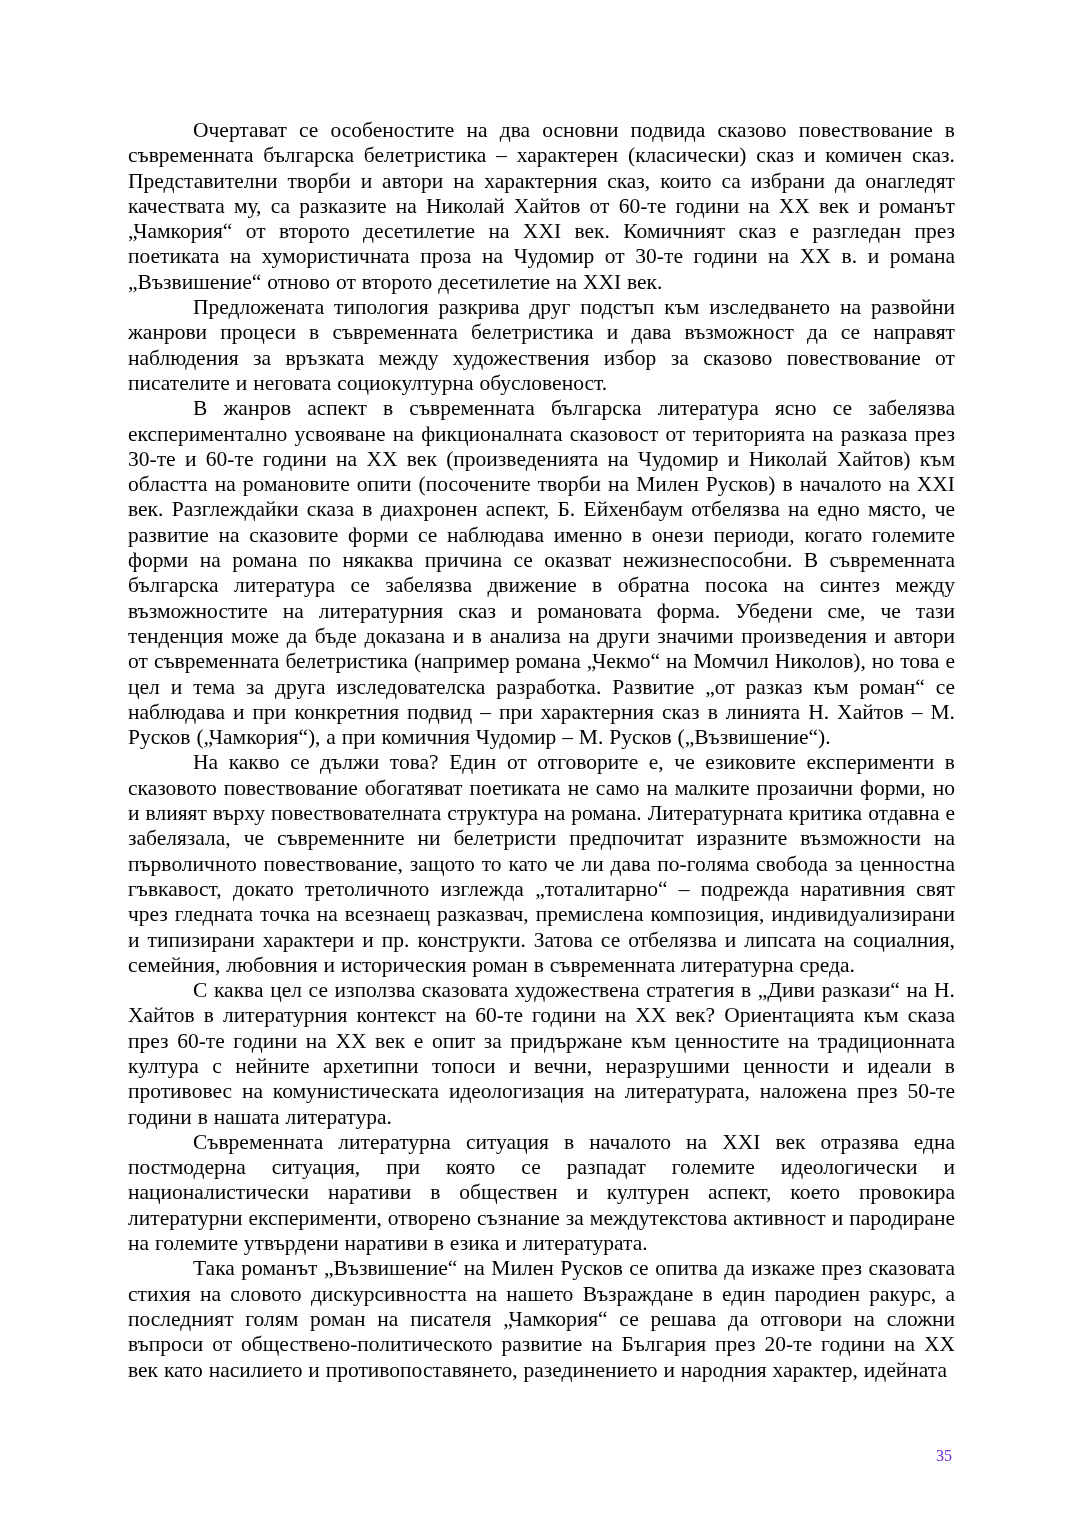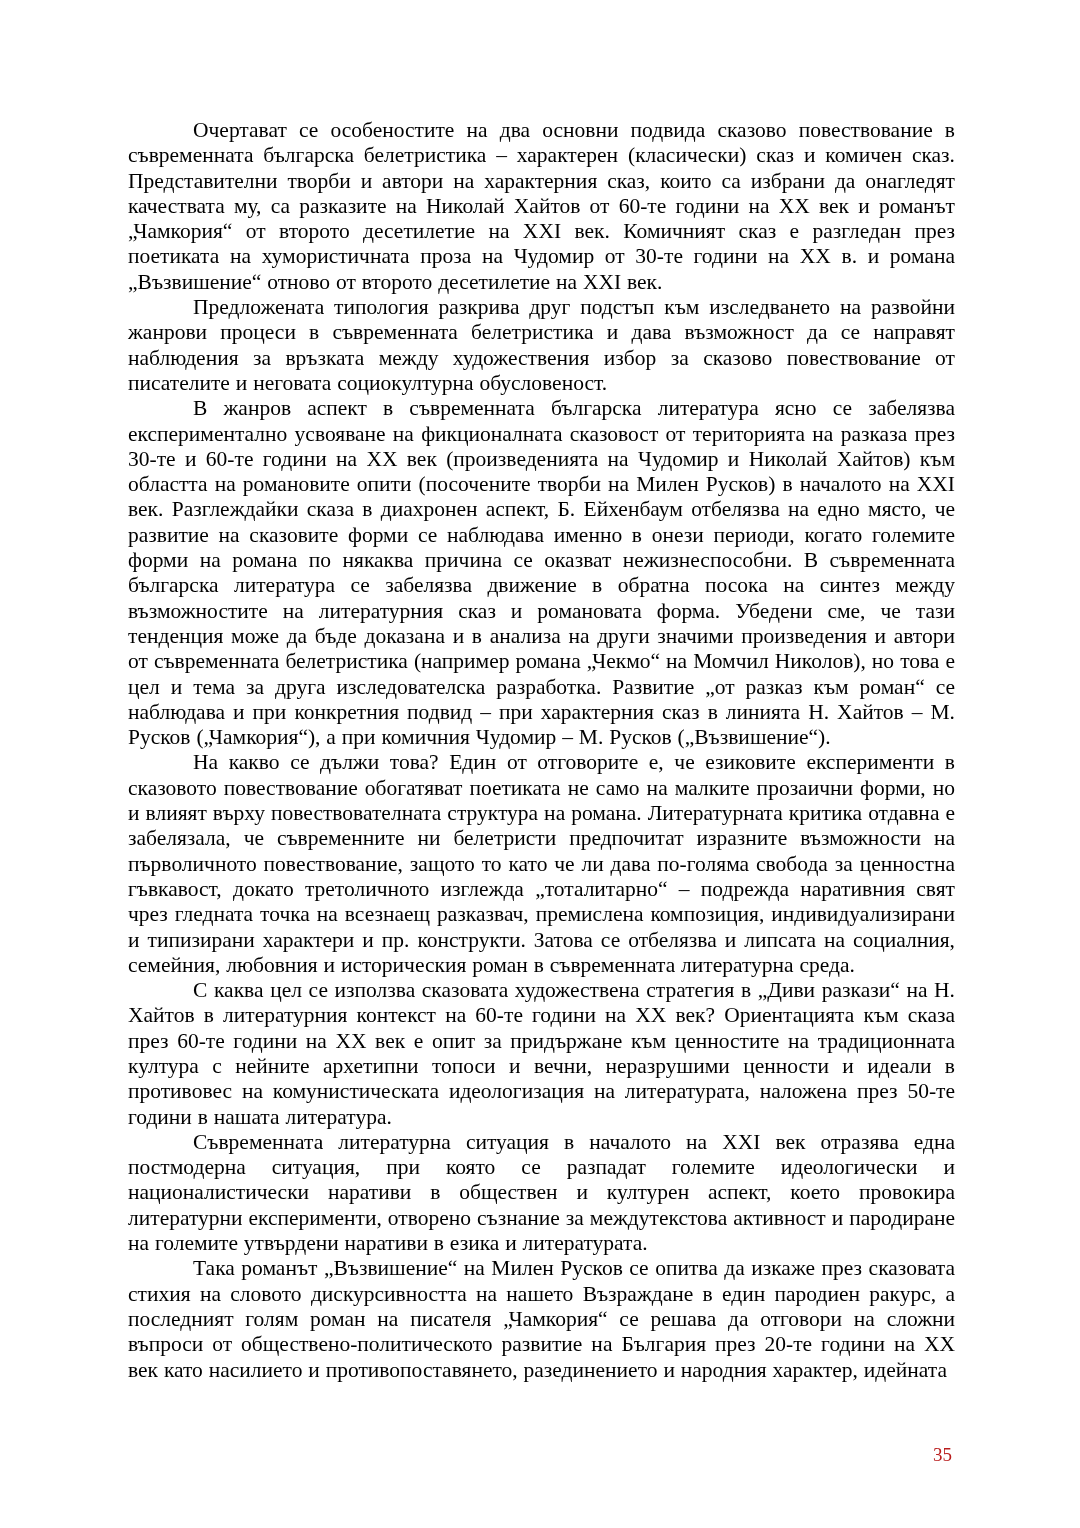--- a/index.html
+++ b/index.html
@@ -26,23 +26,23 @@
       line-height: 25.3px;
       text-align: justify;
       text-indent: 65px;
       color: #000000;
       word-spacing: 0.5px;
     }
     .page-number {
       position: absolute;
       right: 128px;
       bottom: 64px;
-      font-size: 19px;
+      font-size: 16px;
       line-height: 1;
-      color: #b91c1c;
+      color: #6d28d9;
     }
   </style>
 </head>
 <body>
 
 <div class="page">
   <div class="body-text">
     <p>Очертават се особеностите на два основни подвида сказово повествование в съвременната българска белетристика – характерен (класически) сказ и комичен сказ. Представителни творби и автори на характерния сказ, които са избрани да онагледят качествата му, са разказите на Николай Хайтов от 60-те години на XX век и романът „Чамкория“ от второто десетилетие на XXI век. Комичният сказ е разгледан през поетиката на хумористичната проза на Чудомир от 30-те години на XX в. и романа „Възвишение“ отново от второто десетилетие на XXI век.</p>
     <p>Предложената типология разкрива друг подстъп към изследването на развойни жанрови процеси в съвременната белетристика и дава възможност да се направят наблюдения за връзката между художествения избор за сказово повествование от писателите и неговата социокултурна обусловеност.</p>
     <p>В жанров аспект в съвременната българска литература ясно се забелязва експериментално усвояване на фикционалната сказовост от територията на разказа през 30-те и 60-те години на XX век (произведенията на Чудомир и Николай Хайтов) към областта на романовите опити (посочените творби на Милен Русков) в началото на XXI век. Разглеждайки сказа в диахронен аспект, Б. Ейхенбаум отбелязва на едно място, че развитие на сказовите форми се наблюдава именно в онези периоди, когато големите форми на романа по някаква причина се оказват нежизнеспособни. В съвременната българска литература се забелязва движение в обратна посока на синтез между възможностите на литературния сказ и романовата форма. Убедени сме, че тази тенденция може да бъде доказана и в анализа на други значими произведения и автори от съвременната белетристика (например романа „Чекмо“ на Момчил Николов), но това е цел и тема за друга изследователска разработка. Развитие „от разказ към роман“ се наблюдава и при конкретния подвид – при характерния сказ в линията Н. Хайтов – М. Русков („Чамкория“), а при комичния Чудомир – М. Русков („Възвишение“).</p>

